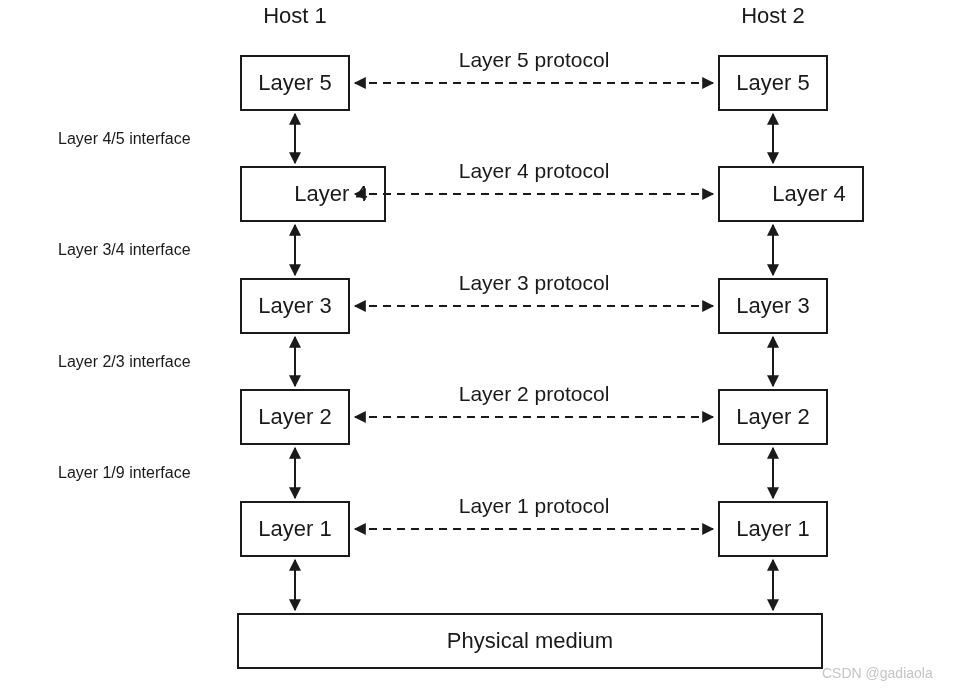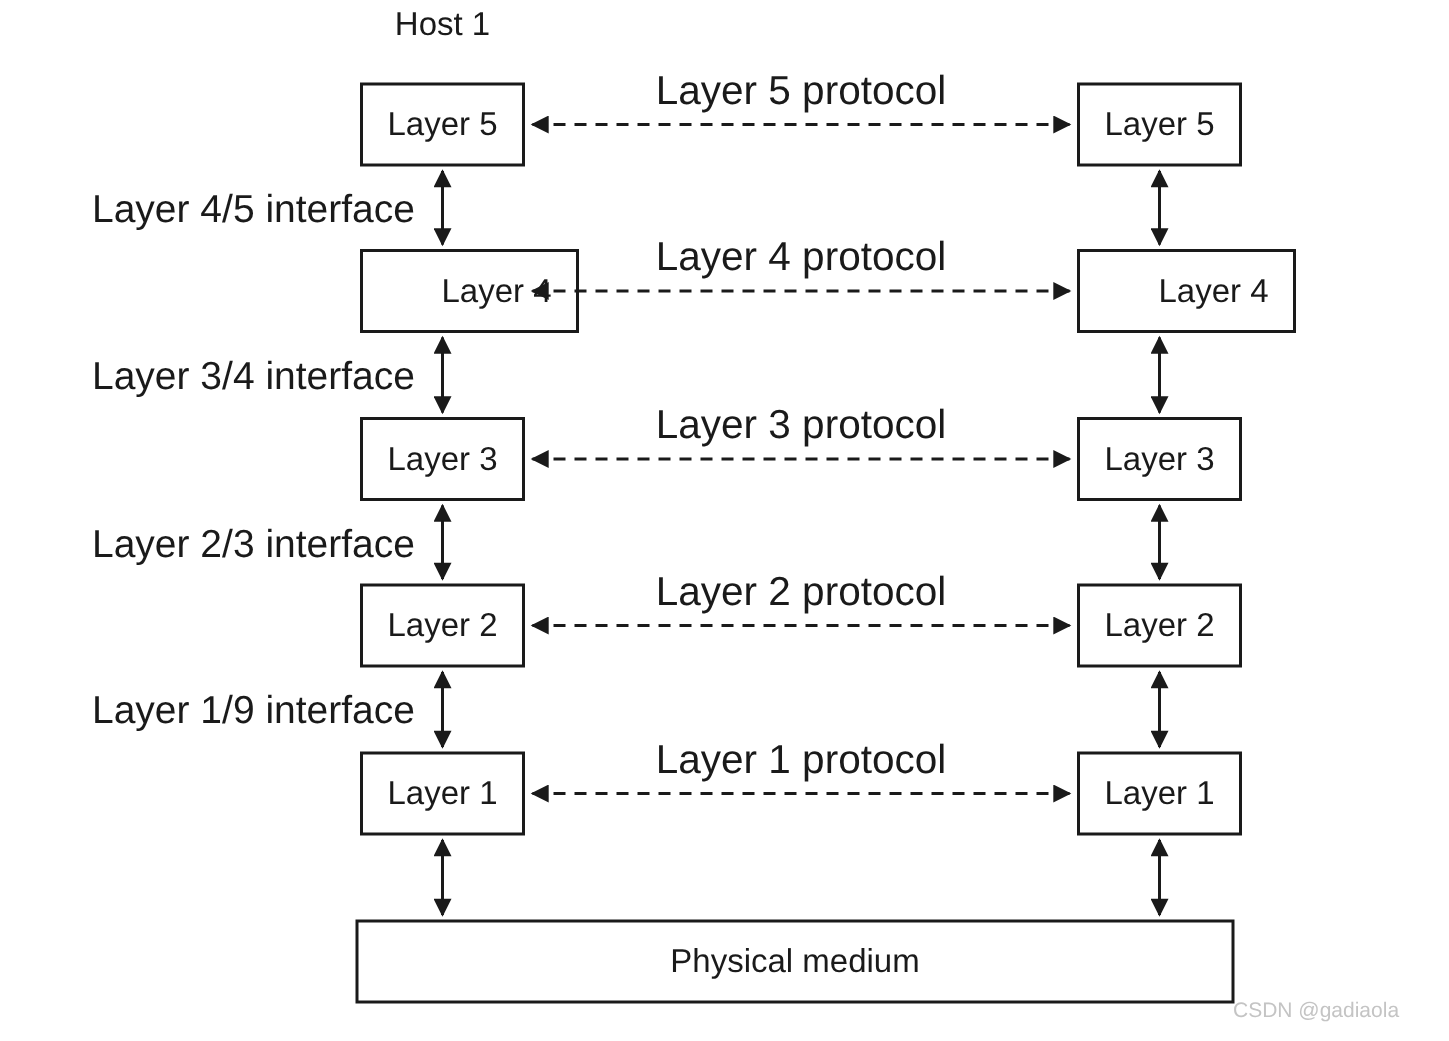--- a/index.html
+++ b/index.html
@@ -45,35 +45,35 @@
   .row1 { top: 166px; padding-left: 36px; }
   .row2 { top: 278px; }
   .row3 { top: 389px; }
   .row4 { top: 501px; }
 
   .protocol-label {
     position: absolute;
     left: 352px;
     width: 364px;
     text-align: center;
-    font-size: 27px;
+    font-size: 21px;
     line-height: 22px;
   }
   .p0 { top: 49px; }
   .p1 { top: 160px; }
   .p2 { top: 272px; }
   .p3 { top: 383px; }
   .p4 { top: 495px; }
 
   .interface-label {
     position: absolute;
     left: 58px;
     width: 222px;
-    text-align: center;
-    font-size: 26px;
+    text-align: left;
+    font-size: 16px;
     line-height: 22px;
   }
   .i0 { top: 128px; }
   .i1 { top: 239px; }
   .i2 { top: 351px; }
   .i3 { top: 462px; }
 
   .pm-box {
     position: absolute;
     left: 237px;
@@ -114,20 +114,21 @@
     stroke-dasharray: 8 6;
     fill: none;
   }
 </style>
 </head>
 <body>
 
 <div class="canvas">
 
   <div class="host-title h1">Host 1</div>
+  <div class="host-title h2">Host 2</div>
 
   <div class="layer-box col1 row0">Layer 5</div>
   <div class="layer-box col1 row1">Layer 4</div>
   <div class="layer-box col1 row2">Layer 3</div>
   <div class="layer-box col1 row3">Layer 2</div>
   <div class="layer-box col1 row4">Layer 1</div>
 
   <div class="layer-box col2 row0">Layer 5</div>
   <div class="layer-box col2 row1">Layer 4</div>
   <div class="layer-box col2 row2">Layer 3</div>

